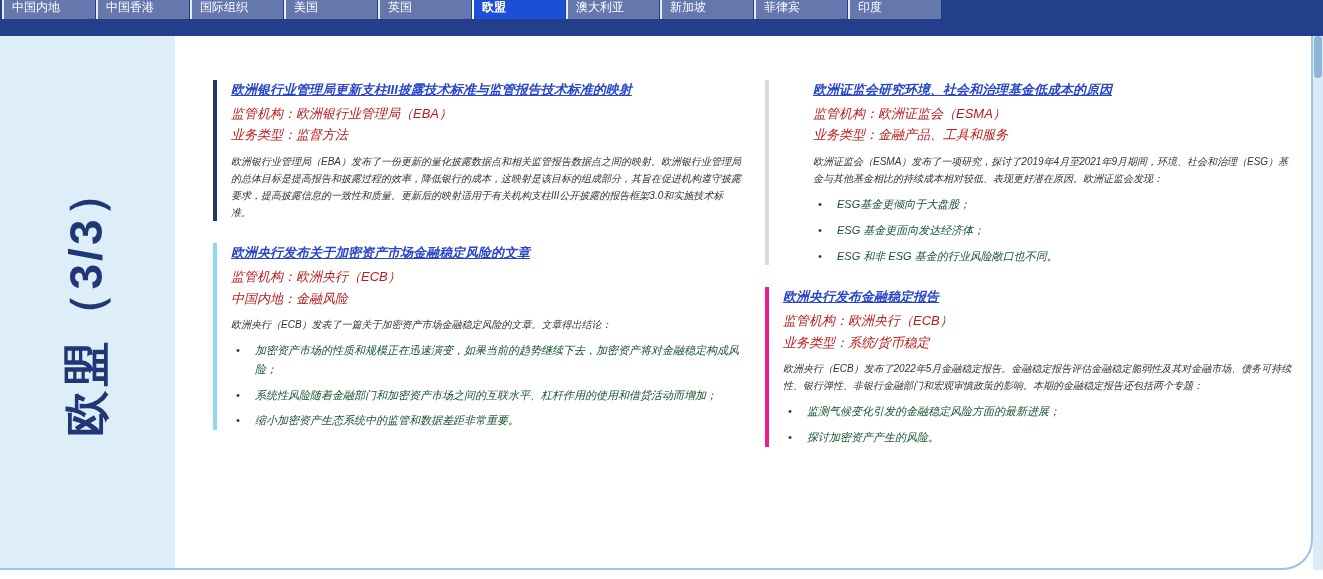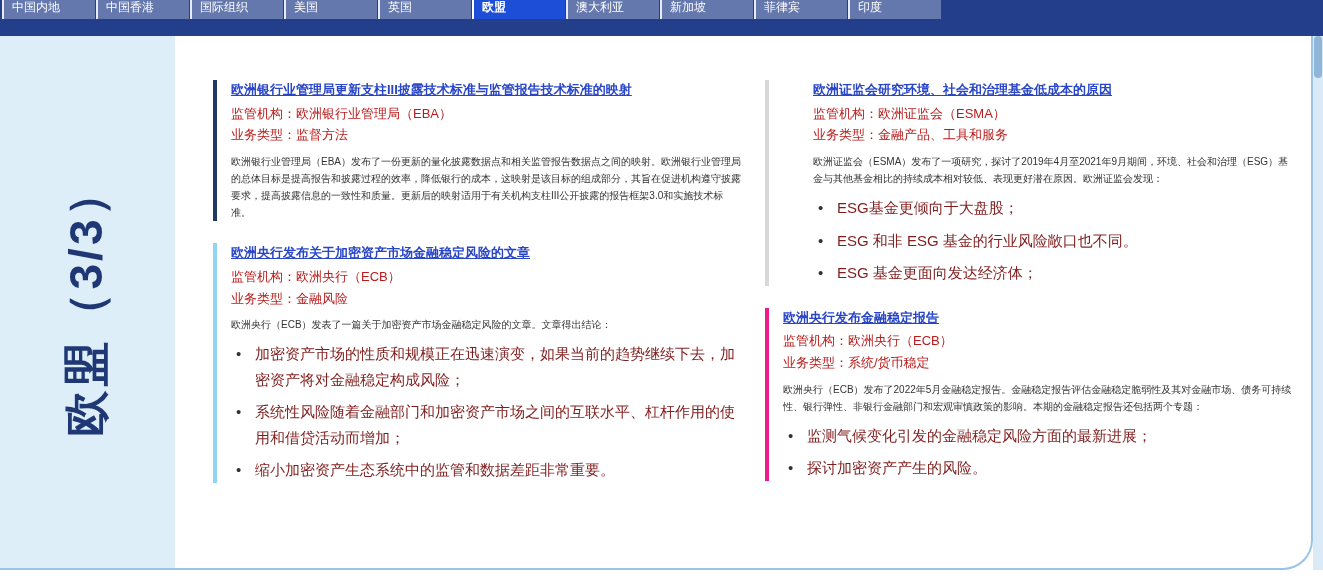--- a/index.html
+++ b/index.html
@@ -50,33 +50,33 @@
 
   
   .content {
     position:absolute; left:175px; top:0; right:12px; bottom:0;
     padding:44px 0 0 38px;
     display:flex; gap:22px;
     overflow:hidden;
   }
   .col { width:530px; flex:0 0 530px; }
 
-  .card { border-left:4px solid #1f3864; padding-left:14px; margin-bottom:22px; }
+  .card { border-left:4px solid #1f3864; padding-left:14px; margin-bottom:22px;font-style:italic; }
   .card-title {
     display:inline-block;
     color:#2946c8; font-size:13px; font-weight:bold;
     text-decoration:underline; line-height:1.5; margin-bottom:5px;
     cursor:pointer;
   }
   .meta { color:#b91c1c; font-size:13px; line-height:1.45; margin-bottom:3px; }
   .body { color:#333333; font-size:10px; line-height:1.7; margin:8px 0 0 0; }
   .bullets { list-style:none; margin:8px 0 0 0; padding:0; }
   .bullets li {
     position:relative; padding-left:24px; margin-bottom:7px;
-    color:#7f1d1d; font-size:15px; line-height:1.7;
+    color:#14532d; font-size:11px; line-height:1.7;
   }
   .bullets li::before { content:"\2022"; position:absolute; left:5px; color:#333333; }
 
   
   .scroll-track {
     position:absolute; right:0; top:36px; width:10px; height:534px;
     background:#dbeaf7;
   }
   .scroll-thumb {
     position:absolute; top:0px; left:1px; width:8px; height:42px;
@@ -134,42 +134,42 @@
       <article class="card" style="border-left-color: rgb(31, 56, 100);">
         <a class="card-title">欧洲银行业管理局更新支柱III披露技术标准与监管报告技术标准的映射</a>
         <div class="meta">监管机构：欧洲银行业管理局（EBA）</div>
         <div class="meta">业务类型：监督方法</div>
         <p class="body">欧洲银行业管理局（EBA）发布了一份更新的量化披露数据点和相关监管报告数据点之间的映射。欧洲银行业管理局的总体目标是提高报告和披露过程的效率，降低银行的成本，这映射是该目标的组成部分，其旨在促进机构遵守披露要求，提高披露信息的一致性和质量。更新后的映射适用于有关机构支柱III公开披露的报告框架3.0和实施技术标准。</p>
       </article>
 
       <article class="card" style="border-left-color: rgb(142, 214, 242);">
         <a class="card-title">欧洲央行发布关于加密资产市场金融稳定风险的文章</a>
         <div class="meta">监管机构：欧洲央行（ECB）</div>
-        <div class="meta">业务类型：金融风险</div>
+        <div class="meta">中国内地：金融风险</div>
         <p class="body">欧洲央行（ECB）发表了一篇关于加密资产市场金融稳定风险的文章。文章得出结论：</p>
         <ul class="bullets">
           <li>加密资产市场的性质和规模正在迅速演变，如果当前的趋势继续下去，加密资产将对金融稳定构成风险；</li>
           <li>系统性风险随着金融部门和加密资产市场之间的互联水平、杠杆作用的使用和借贷活动而增加；</li>
           <li>缩小加密资产生态系统中的监管和数据差距非常重要。</li>
         </ul>
       </article>
 
     </div>
 
     <div class="col">
 
       <article class="card" style="border-left-color: rgb(217, 217, 217); padding-left: 44px;">
         <a class="card-title">欧洲证监会研究环境、社会和治理基金低成本的原因</a>
         <div class="meta">监管机构：欧洲证监会（ESMA）</div>
         <div class="meta">业务类型：金融产品、工具和服务</div>
         <p class="body">欧洲证监会（ESMA）发布了一项研究，探讨了2019年4月至2021年9月期间，环境、社会和治理（ESG）基金与其他基金相比的持续成本相对较低、表现更好潜在原因。欧洲证监会发现：</p>
         <ul class="bullets">
           <li>ESG基金更倾向于大盘股；</li>
+          <li>ESG 基金更面向发达经济体；</li>
           <li>ESG 和非 ESG 基金的行业风险敞口也不同。</li>
-          <li>ESG 基金更面向发达经济体；</li>
         </ul>
       </article>
 
       <article class="card" style="border-left-color: rgb(236, 28, 141);">
         <a class="card-title">欧洲央行发布金融稳定报告</a>
         <div class="meta">监管机构：欧洲央行（ECB）</div>
         <div class="meta">业务类型：系统/货币稳定</div>
         <p class="body">欧洲央行（ECB）发布了2022年5月金融稳定报告。金融稳定报告评估金融稳定脆弱性及其对金融市场、债务可持续性、银行弹性、非银行金融部门和宏观审慎政策的影响。本期的金融稳定报告还包括两个专题：</p>
         <ul class="bullets">
           <li>监测气候变化引发的金融稳定风险方面的最新进展；</li>

